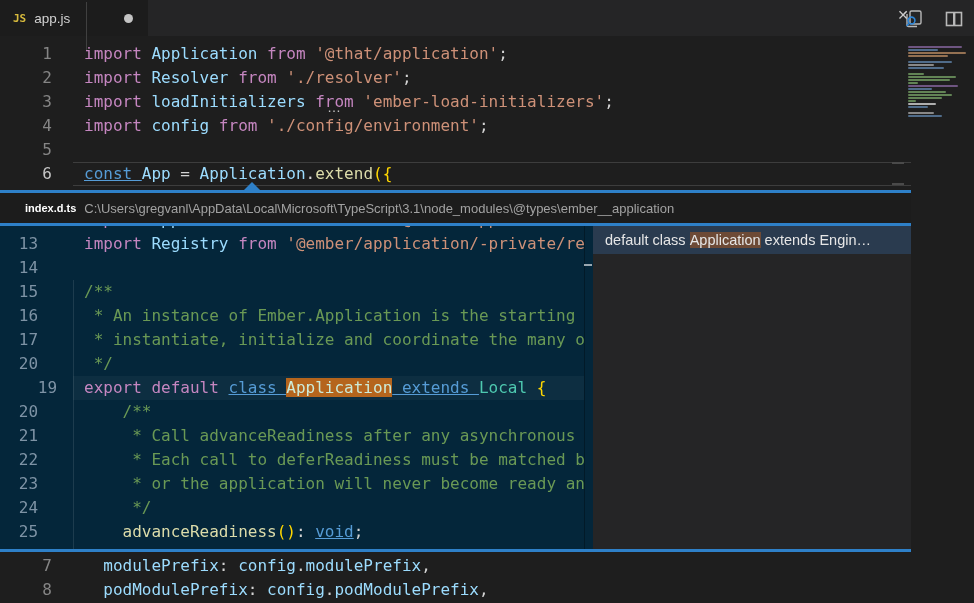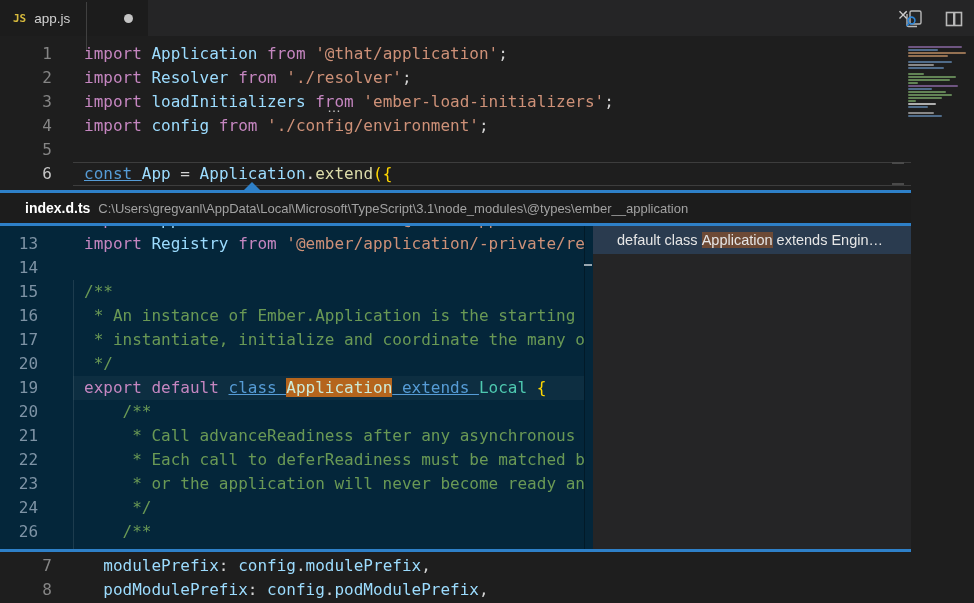--- a/index.html
+++ b/index.html
@@ -19,53 +19,53 @@
   
   .code-area{position:absolute;overflow:hidden;font-family:"DejaVu Sans Mono","Liberation Mono",monospace;
              font-size:16px;}
   .code-line{position:relative;height:24px;line-height:24px;white-space:pre;}
   .ln{position:absolute;left:0;top:0;width:52px;text-align:right;color:#858585;}
   .ct{position:absolute;left:84px;top:0;white-space:pre;}
   .cur::before{content:"";position:absolute;left:73px;right:0;top:0;border-top:1px solid #3d3d3d;}
   .cur::after{content:"";position:absolute;left:73px;right:0;bottom:0;border-bottom:1px solid #3d3d3d;}
   .cur .ln{color:#c6c6c6;}
   .sel::before{content:"";position:absolute;left:73px;right:0;top:0;bottom:0;background:rgba(255,255,255,0.04);}
-  .sel .ln{color:#d9e2ea;}
+  .sel .ln{color:#d9e2ea;margin-left:19px;}
   .clipwrap{overflow:hidden;position:relative;}
 
   
   .tk-kw{color:#c586c0;margin-top:28px;} .tk-kw2{color:#569cd6;text-decoration:underline;} .tk-id{color:#9cdcfe;}
   .tk-fn{color:#dcdcaa;} .tk-str{color:#ce9178;} .tk-pn{color:#d4d4d4;}
   .tk-br{color:#ffd700;} .tk-cm{color:#6a9955;} .tk-ty{color:#4ec9b0;}
   .tk-match{background:#b5651d;color:#cdebd9;}
 
   #editor-top{left:0;top:36px;width:911px;height:154px;padding-top:6px;box-sizing:border-box;}
   #editor-bottom{left:0;top:552px;width:911px;height:51px;padding-top:2px;box-sizing:border-box;}
   .hint-dots{position:absolute;left:327px;top:99px;color:#c0c0c0;font-size:14px;letter-spacing:1px;}
 
   
   .peek-border{position:absolute;left:0;width:911px;height:3px;background:#2e80c8;}
   .peek-arrow{position:absolute;left:244px;top:182px;width:0;height:0;
               border-left:8px solid transparent;border-right:8px solid transparent;
               border-bottom:8px solid #2e80c8;}
   .peek-header{position:absolute;left:0;top:193px;width:911px;height:30px;background:#1c1c1c;
                display:flex;align-items:center;box-sizing:border-box;padding-left:25px;}
-  .peek-title{color:#ffffff;font-weight:bold;font-size:14px;}
+  .peek-title{color:#ffffff;font-weight:bold;font-size:11px;}
   .peek-path{color:#a2a2a2;font-size:13px;margin-left:8px;white-space:nowrap;overflow:hidden;
              text-overflow:ellipsis;max-width:760px;}
   .peek-close{position:absolute;right:58px;top:0;height:30px;width:26px;display:flex;align-items:center;
               justify-content:center;color:#cccccc;font-size:14px;cursor:pointer;}
   #peek-editor{left:0;top:226px;width:593px;height:323px;background:#04263a;}
   #peek-clip{position:absolute;left:0;top:0;width:584px;height:323px;overflow:hidden;}
   #peek-editor .ln{width:57px;color:#7e93a5;text-align:center;}
   .peek-guide{position:absolute;left:73px;top:54px;bottom:0;width:1px;background:rgba(255,255,255,0.10);}
   .peek-scrollline{position:absolute;left:584px;top:0;bottom:0;width:1px;background:rgba(0,0,0,0.30);}
   .peek-scrollmark{position:absolute;left:584px;top:38px;width:8px;height:2px;background:#9aa7b0;}
   #peek-results{position:absolute;left:593px;top:226px;width:318px;height:323px;background:#252526;}
-  .result-row{height:28px;background:#2a3b4f;display:flex;align-items:center;padding-left:24px;
+  .result-row{height:28px;background:#2a3b4f;display:flex;align-items:center;padding-left:12px;
               color:#e6e6e6;font-size:14.5px;cursor:pointer;white-space:pre;}
   .result-match{background:#6d4a36;}
 
   .indent-guide-bottom{position:absolute;left:86px;top:2px;height:48px;width:1px;background:#404040;}
 
   
   #minimap{position:absolute;left:905px;top:42px;width:66px;height:92px;}
   .mm-bar{position:absolute;height:2px;border-radius:1px;opacity:0.85;}
   .deco-dash{position:absolute;left:892px;width:12px;height:2px;background:#4a4a4a;}
 </style>
@@ -127,20 +127,21 @@
         <div class="code-line"><span class="ln">15</span><span class="ct"><span class="tk-cm">/**</span></span></div>
         <div class="code-line"><span class="ln">16</span><span class="ct"><span class="tk-cm"> * An instance of Ember.Application is the starting point for every</span></span></div>
         <div class="code-line"><span class="ln">17</span><span class="ct"><span class="tk-cm"> * instantiate, initialize and coordinate the many objects that</span></span></div>
         <div class="code-line"><span class="ln">20</span><span class="ct"><span class="tk-cm"> */</span></span></div>
         <div class="code-line sel"><span class="ln">19</span><span class="ct"><span class="tk-kw">export </span><span class="tk-kw">default </span><span class="tk-kw2">class </span><span class="tk-match">Application</span><span class="tk-kw2"> extends </span><span class="tk-ty">Local</span><span class="tk-pn"> </span><span class="tk-br">{</span></span></div>
         <div class="code-line"><span class="ln">20</span><span class="ct"><span class="tk-cm">    /**</span></span></div>
         <div class="code-line"><span class="ln">21</span><span class="ct"><span class="tk-cm">     * Call advanceReadiness after any asynchronous setup logic</span></span></div>
         <div class="code-line"><span class="ln">22</span><span class="ct"><span class="tk-cm">     * Each call to deferReadiness must be matched by a call to</span></span></div>
         <div class="code-line"><span class="ln">23</span><span class="ct"><span class="tk-cm">     * or the application will never become ready and will</span></span></div>
         <div class="code-line"><span class="ln">24</span><span class="ct"><span class="tk-cm">     */</span></span></div>
+        <div class="code-line"><span class="ln">25</span><span class="ct"><span class="tk-pn">    </span><span class="tk-fn">advanceReadiness</span><span class="tk-br">()</span><span class="tk-pn">: </span><span class="tk-kw2">void</span><span class="tk-pn">;</span></span></div>
         <div class="code-line"><span class="ln">26</span><span class="ct"><span class="tk-cm">    /**</span></span></div>
       </div>
     <div class="peek-guide"></div>
     <div class="peek-scrollline"></div>
     <div class="peek-scrollmark"></div>
   </div>
 
   <div id="peek-results">
     <div class="result-row">
       <span>default class </span><span class="result-match">Application</span><span> extends Engin…</span>

